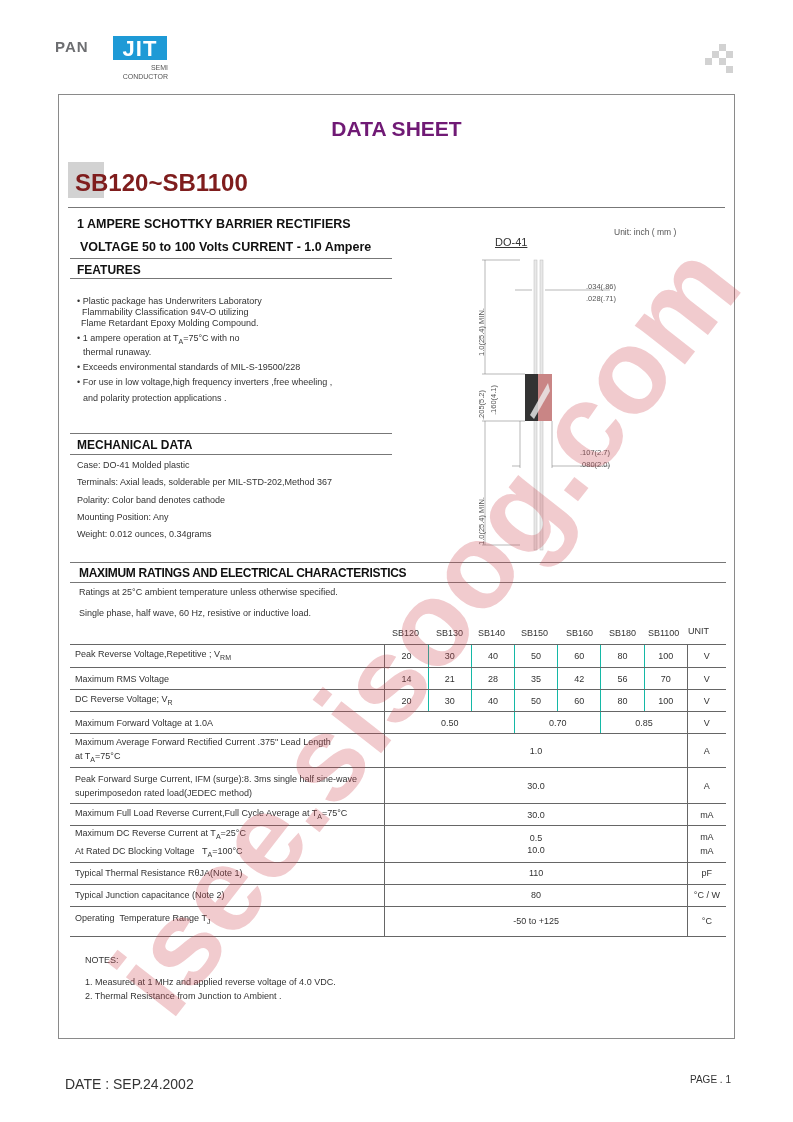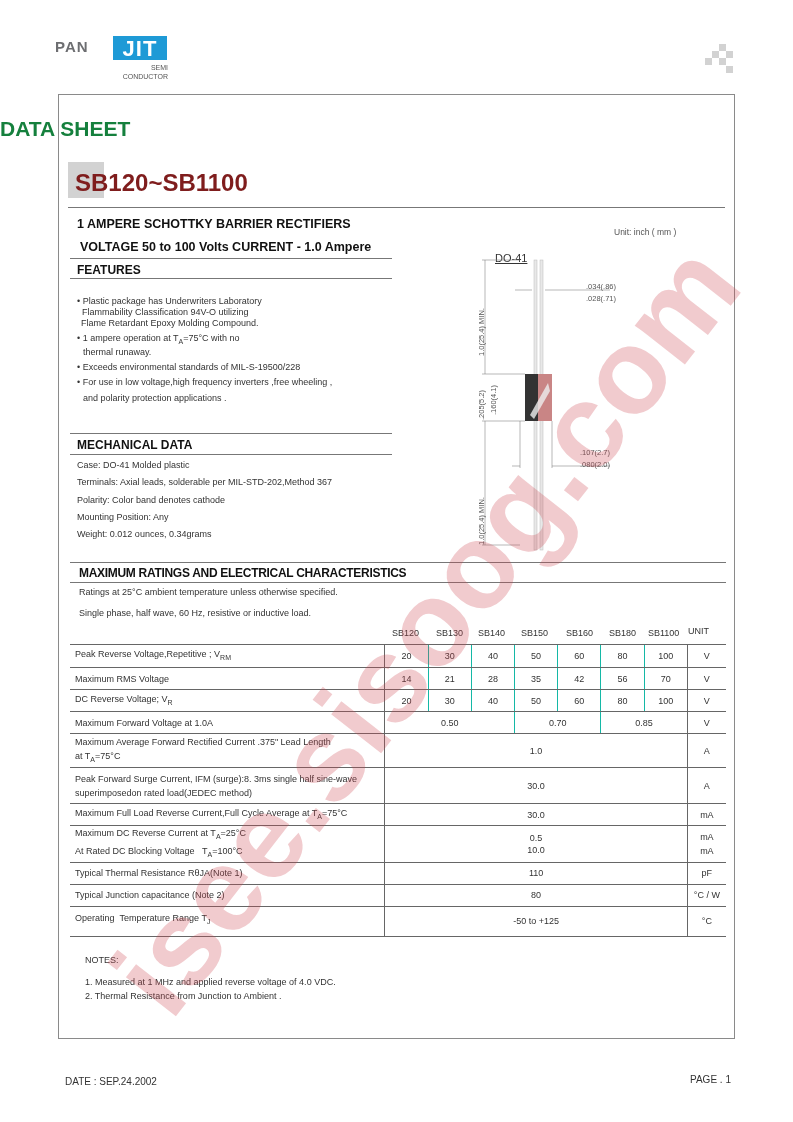--- a/index.html
+++ b/index.html
@@ -7,21 +7,21 @@
          font-family:"Liberation Sans", sans-serif; color:#222; }
   .abs { position:absolute; }
   
   .logo-pan { left:55px; top:38px; font-size:15px; font-weight:bold; letter-spacing:1px; color:#6d6e71; }
   .logo-jit { left:113px; top:36px; width:54px; height:24px; background:#1e9ad6; color:#fff;
               font-size:22px; font-weight:bold; text-align:center; line-height:25px; letter-spacing:1px; }
   .logo-sub { left:118px; top:63px; font-size:7px; color:#555; text-align:right; width:50px; line-height:9px; }
   .dots .d { position:absolute; width:7px; height:7px; background:#d2d2d2; }
   
   .frame { left:58px; top:94px; width:677px; height:945px; border:1.5px solid #8a8a8a; box-sizing:border-box; }
-  .title { left:0; width:793px; top:117px; font-size:21px; font-weight:bold; color:#15803d; }
+  .title { left:0; width:793px; top:117px; text-align:center; font-size:21px; font-weight:bold; color:#701a75; }
   .pn-bg { left:68px; top:162px; width:36px; height:36px; background:#d2d2d2; }
   .pn { left:75px; top:169px; font-size:24px; font-weight:bold; color:#7f1d1d; }
   .hr { height:0; border-top:1.5px solid #777; }
   .h-sub { font-size:12.5px; font-weight:bold; color:#111; }
   .sec { font-size:12px; font-weight:bold; color:#111; }
   .txt { font-size:9px; color:#333; line-height:11px; }
   .feat p { margin:0; }
   .mech div { height:17.3px; }
   
   .dim { font-size:7.5px; color:#555; }
@@ -82,21 +82,21 @@
 <div class="abs sec" style="left:77px;top:438px;">MECHANICAL DATA</div>
 <div class="abs hr" style="left:70px;top:454px;width:322px;"></div>
 <div class="abs txt mech" style="left:77px;top:460px;width:320px;">
   <div>Case: DO-41  Molded plastic</div>
   <div>Terminals: Axial leads, solderable per MIL-STD-202,Method 367</div>
   <div>Polarity:  Color band denotes cathode</div>
   <div>Mounting Position: Any</div>
   <div>Weight: 0.012 ounces, 0.34grams</div>
 </div>
 
-<div class="abs" style="left:495px;top:252px;font-size:11px;color:#333;text-decoration:underline;">DO-41</div>
+<div class="abs" style="left:495px;top:236px;font-size:11px;color:#333;text-decoration:underline;">DO-41</div>
 <div class="abs" style="left:614px;top:227px;font-size:8.5px;color:#555;">Unit: inch ( mm )</div>
 <svg class="abs" style="left:470px;top:255px;" width="140" height="300">
 
   <rect x="64" y="5" width="3" height="290" fill="#e8e8e8" stroke="#bbb" stroke-width="0.5"></rect>
   <rect x="70" y="5" width="3" height="290" fill="#e8e8e8" stroke="#bbb" stroke-width="0.5"></rect>
 
   <rect x="55" y="119" width="27" height="47" fill="#c98585"></rect>
   <rect x="55" y="119" width="13" height="47" fill="#333"></rect>
   <path d="M60 160 L78 128 L80 136 L64 164 Z" fill="#eee" opacity="0.8"></path>
 
@@ -214,16 +214,16 @@
     <td class="v" colspan="7">-50 to +125</td>
     <td class="unit">°C</td>
   </tr>
 </tbody>
   </table>
 
 <div class="abs txt" style="left:85px;top:955px;">NOTES:</div>
 <div class="abs txt" style="left:85px;top:977px;">1. Measured at 1 MHz and applied reverse voltage of 4.0 VDC.</div>
 <div class="abs txt" style="left:85px;top:991px;">2. Thermal Resistance from Junction to Ambient .</div>
 
-<div class="abs" style="left:65px;top:1076px;font-size:10px;color:#333;">DATE : SEP.24.2002</div>
+<div class="abs" style="left:65px;top:1076px;font-size:14px;color:#333;">DATE : SEP.24.2002</div>
 <div class="abs" style="left:690px;top:1074px;font-size:10px;color:#333;">PAGE . 1</div>
 
 <div class="abs wm" style="left:-50px;top:560px;font-size:120px;transform:rotate(-52deg);transform-origin:center;white-space:nowrap;width:950px;text-align:center;pointer-events:none;">isee.sisoog.com</div>
 
 </body></html>

